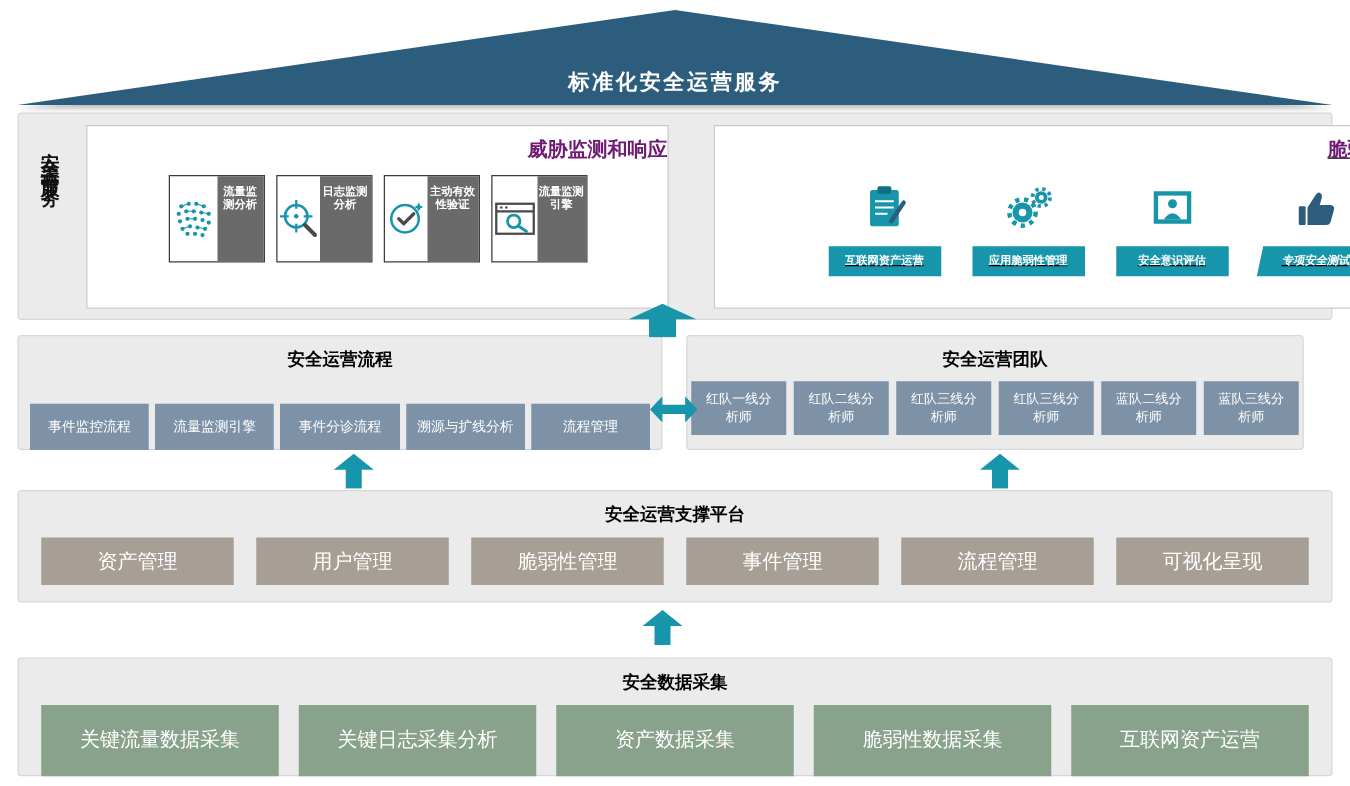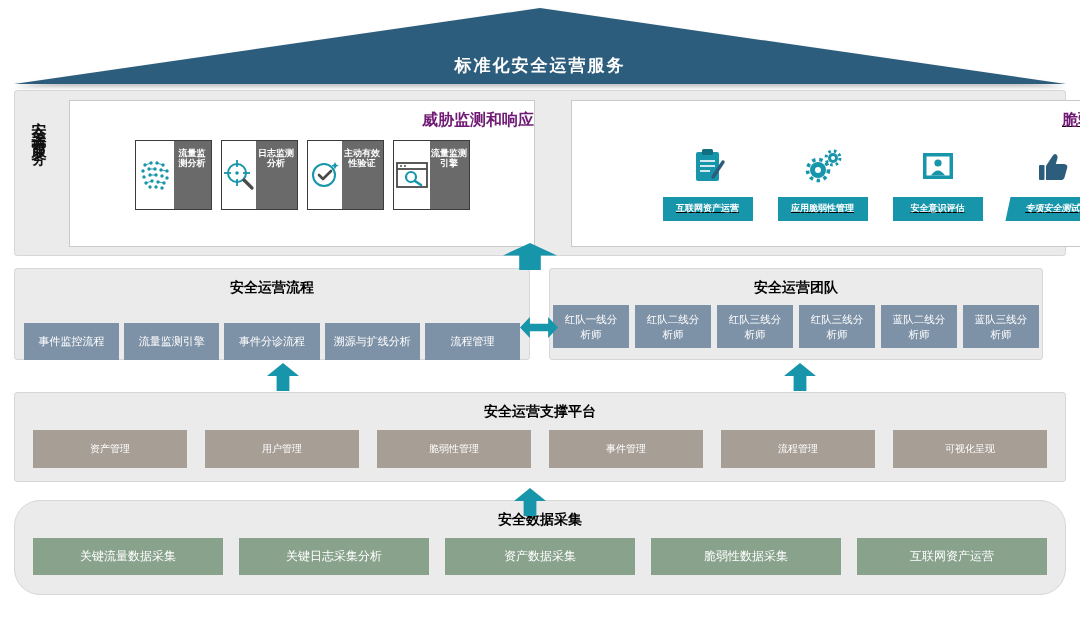--- a/index.html
+++ b/index.html
@@ -48,26 +48,26 @@
   .btn { color:#fff; display:flex; align-items:center; justify-content:center; text-align:center; }
   .process-row { display:flex; justify-content:center; gap:5px; margin-top:10px; padding:16px 9px; }
   .process-btn { background:#7e92a7; flex:1; height:37px; font-size:11px; }
   .team-row { display:flex; justify-content:center; gap:6px; margin-top:8px; }
   .team-btn { background:#7e92a7; width:76px; height:43px; font-size:10.5px;
               line-height:1.35; padding:16px 7px; }
 
   
   .layer4 { left:14px; top:392px; width:1052px; height:90px; }
   .platform-row { display:flex; gap:18px; margin-top:9px; padding:0 18px; }
-  .platform-btn { background:#a79e95; flex:1; height:38px; font-size:10px; }
-
-  
-  .layer5 { left:14px; top:500px; width:1052px; height:95px;border-radius:26px; }
+  .platform-btn { background:#a79e95; flex:1; height:38px; font-size:16px; }
+
+  
+  .layer5 { left:14px; top:526px; width:1052px; height:95px; }
   .data-row { display:flex; gap:16px; margin-top:9px; padding:0 18px; }
-  .data-btn { background:#88a28c; flex:1; height:37px; font-size:12px; }
+  .data-btn { background:#88a28c; flex:1; height:57px; font-size:16px; }
 
   
   .arrow-up { position:absolute; background:#1795aa; z-index:5;
               clip-path:polygon(50% 0, 100% 46%, 70% 46%, 70% 100%, 30% 100%, 30% 46%, 0 46%); }
   .arrow-main   { left:503px; top:243px; width:54px; height:27px; }
   .arrow-left   { left:267px; top:363px; width:32px; height:28px; }
   .arrow-right  { left:784px; top:363px; width:32px; height:28px; }
   .arrow-bottom { left:514px; top:488px; width:32px; height:28px; }
   .arrow-lr { position:absolute; left:520px; top:317px; width:38px; height:21px;
               background:#1795aa; z-index:5;

